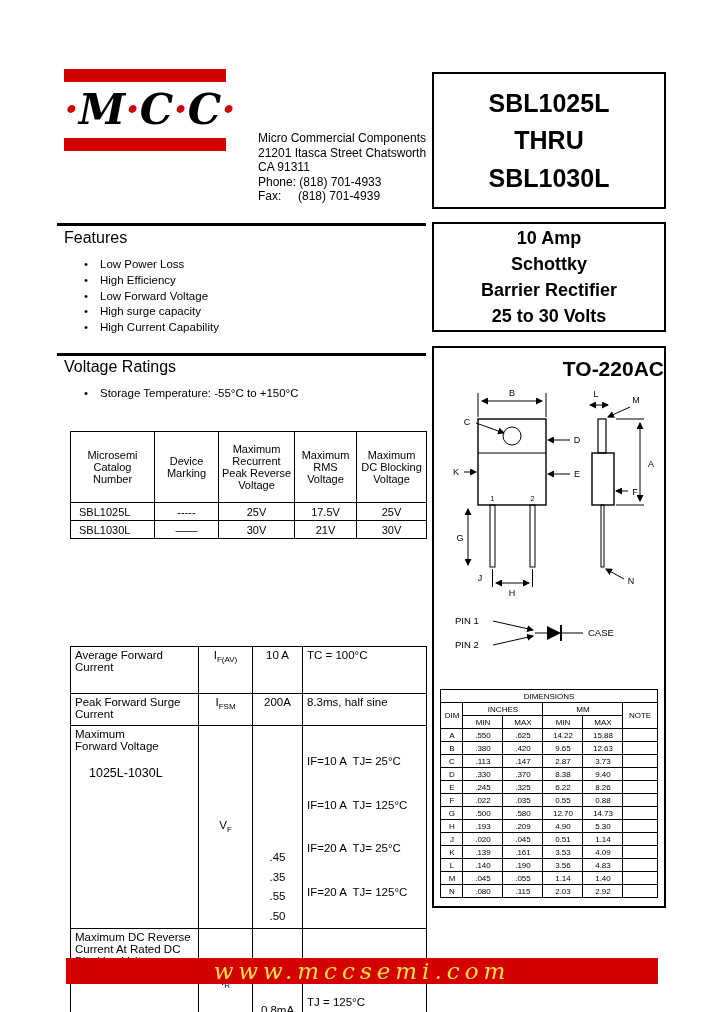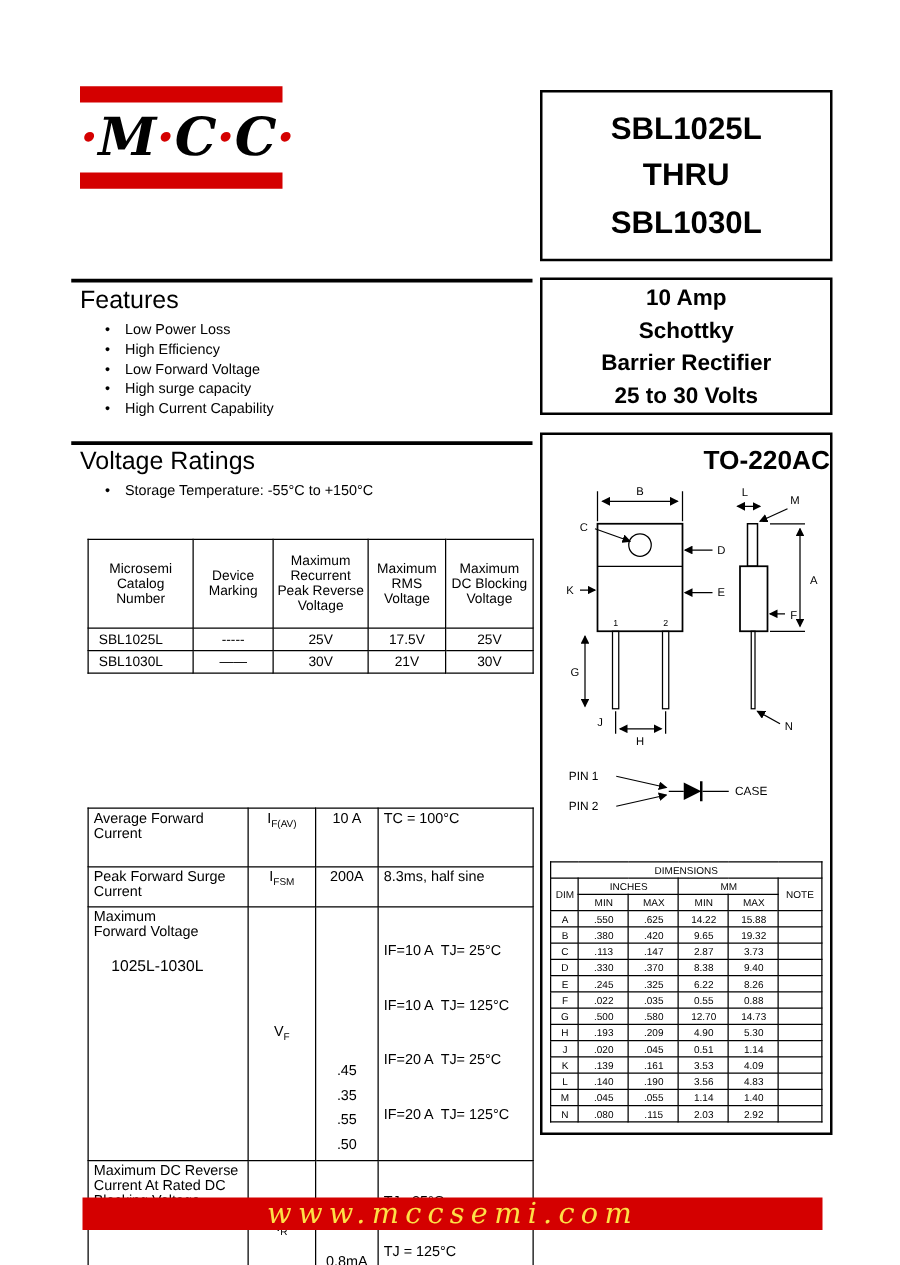--- a/index.html
+++ b/index.html
@@ -23,21 +23,21 @@
   .pin-svg{display:block;margin:6px auto 0;}
   svg{font-family:"Liberation Sans",sans-serif;}
   svg text{fill:#000;}
 
   .dims{margin:34px auto 0;border-collapse:collapse;table-layout:fixed;width:216px;font-size:8px;}
   .dims th,.dims td{border:1px solid #000;padding:0;text-align:center;height:12px;line-height:11px;font-weight:400;overflow:hidden;}
 
   
   .rule{position:absolute;left:57px;width:369px;height:3px;background:#000;}
   .rule-1{top:223px;} .rule-2{top:353px;}
-  .sec-title{position:absolute;left:64px;font-size:20px;}
+  .sec-title{position:absolute;left:64px;font-size:16px;}
   .features-title{top:229px;} .ratings-title{top:358px;}
   ul.blist{position:absolute;margin:0;padding:0;list-style:none;font-size:11.5px;}
   .features-list{left:84px;top:257px;line-height:15.8px;}
   .ratings-list{left:84px;top:386px;line-height:15.5px;}
   ul.blist li::before{content:"•";display:inline-block;width:16px;}
 
   .rtable{position:absolute;left:70px;top:431px;border-collapse:collapse;table-layout:fixed;width:356px;font-size:11px;}
   .rtable th,.rtable td{border:1px solid #000;font-weight:400;text-align:center;padding:2px;}
   .rtable th{height:66px;vertical-align:middle;}
   .rtable td{height:13px;}
@@ -66,20 +66,27 @@
 <body>
 
 <div class="page">
 
   <div class="logo">
     <div class="logo-bar"></div>
     <div class="logo-text"><span class="dot">·</span><span>M</span><span class="dot">·</span><span>C</span><span class="dot">·</span><span>C</span><span class="dot">·</span></div>
     <div class="logo-bar"></div>
   </div>
 
+  <div class="company">
+    <div>Micro Commercial Components</div>
+    <div>21201 Itasca Street Chatsworth</div>
+    <div>CA 91311</div>
+    <div>Phone: (818) 701-4933</div>
+    <div>Fax:     (818) 701-4939</div>
+  </div>
 
   <div class="box part-box">
     <div>SBL1025L</div>
     <div>THRU</div>
     <div>SBL1030L</div>
   </div>
 
   <div class="box desc-box">
     <div>10 Amp</div>
     <div>Schottky</div>
@@ -319,21 +326,21 @@
             <td>.625</td>
             <td>14.22</td>
             <td>15.88</td>
             <td></td>
           </tr>
           <tr>
             <td>B</td>
             <td>.380</td>
             <td>.420</td>
             <td>9.65</td>
-            <td>19.32</td>
+            <td>12.63</td>
             <td></td>
           </tr>
           <tr>
             <td>C</td>
             <td>.113</td>
             <td>.147</td>
             <td>2.87</td>
             <td>3.73</td>
             <td></td>
           </tr>

